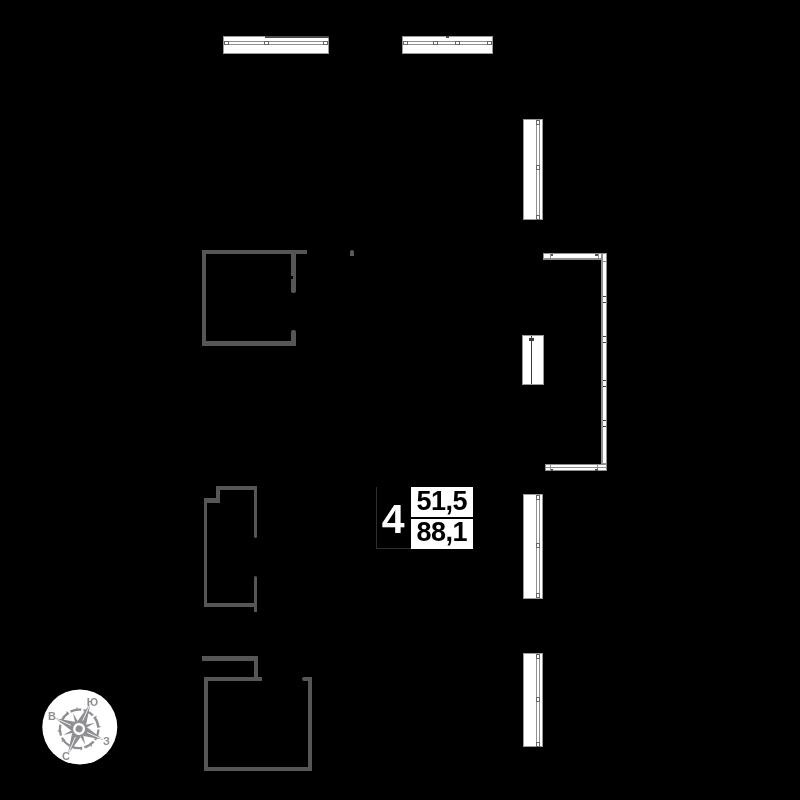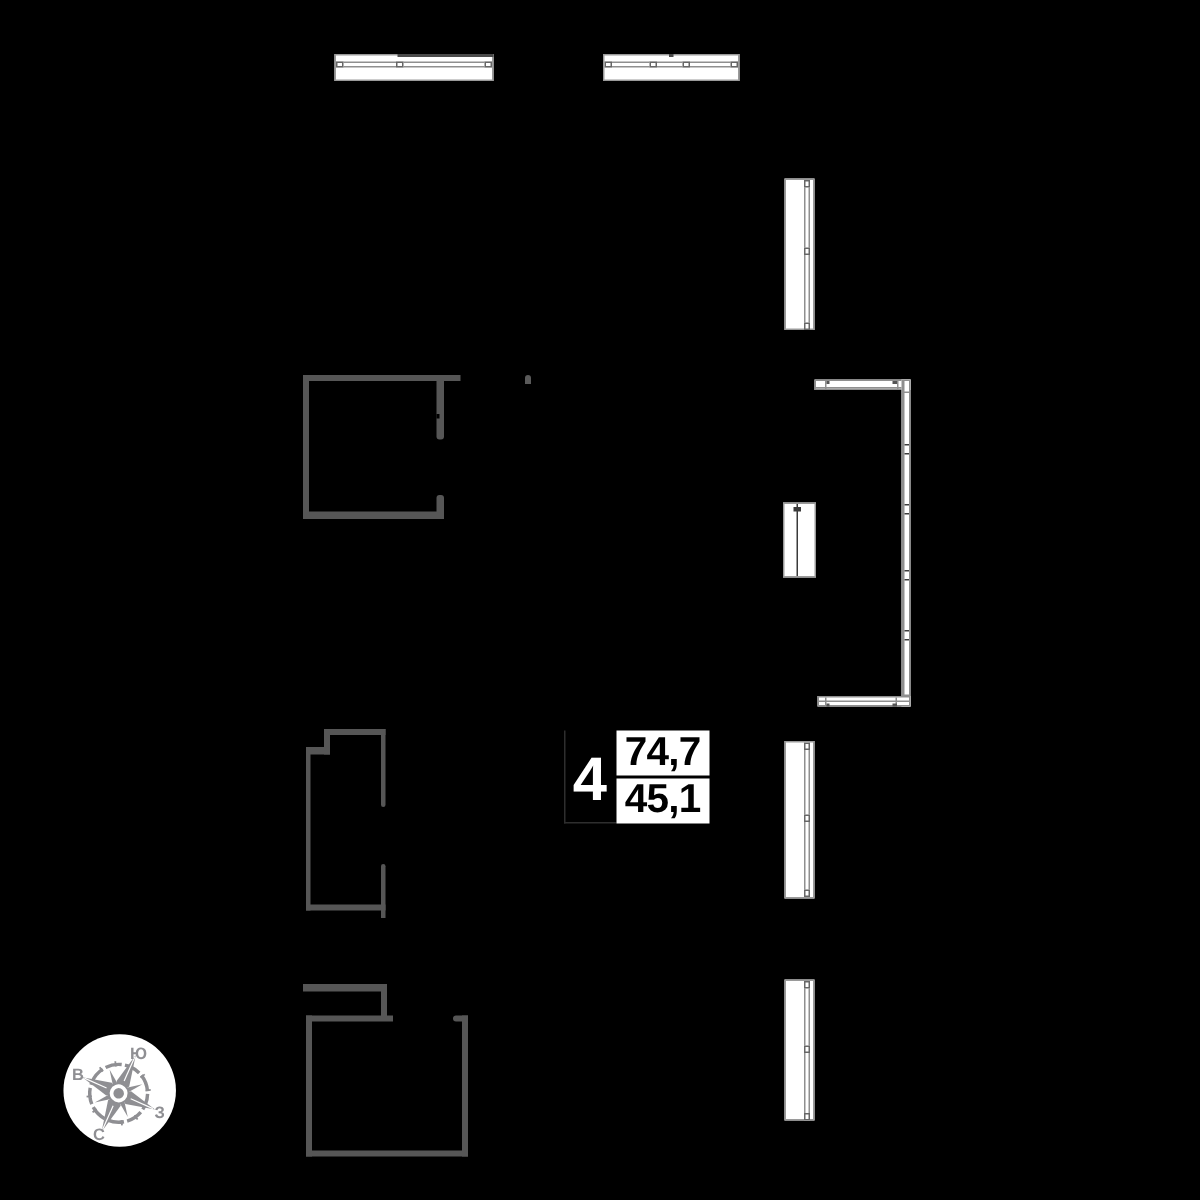--- a/index.html
+++ b/index.html
@@ -127,26 +127,26 @@
 
   <div style="position:absolute;left:375.5px;top:487px;width:35.5px;height:62px;background:#000;
               border-left:1px solid #2e2e2e;border-bottom:1px solid #2e2e2e;box-sizing:border-box;"></div>
 
   <div style="position:absolute;left:375.5px;top:498px;width:35.5px;height:40px;color:#fff;
               font-weight:bold;font-size:41px;line-height:42px;text-align:center;">4</div>
 
   <div style="position:absolute;left:410.5px;top:487px;width:62.5px;height:30px;background:#fff;"></div>
 
   <div style="position:absolute;left:410.5px;top:487px;width:62.5px;height:30px;color:#000;
-              font-weight:bold;font-size:27px;line-height:29px;text-align:center;letter-spacing:-0.5px;">74,7</div>
+              font-weight:bold;font-size:27px;line-height:29px;text-align:center;letter-spacing:-0.5px;">51,5</div>
 
   <div style="position:absolute;left:410.5px;top:518.5px;width:62.5px;height:30px;background:#fff;"></div>
 
   <div style="position:absolute;left:410.5px;top:518.5px;width:62.5px;height:30px;color:#000;
-              font-weight:bold;font-size:27px;line-height:27px;text-align:center;letter-spacing:-0.5px;">45,1</div>
+              font-weight:bold;font-size:27px;line-height:27px;text-align:center;letter-spacing:-0.5px;">88,1</div>
 
   <svg style="position:absolute;left:40px;top:687px;" width="80" height="80" viewBox="0 0 80 80">
     <circle cx="39.8" cy="40" r="37.5" fill="#fff"></circle>
     <g transform="translate(-0.7 1.9) rotate(204 39.8 40)" fill="#8f8f93" stroke="none">
       <circle cx="39.8" cy="40" r="19.3" fill="none" stroke="#8f8f93" stroke-width="2.3" stroke-dasharray="11 2.2"></circle>
       <g stroke="#8f8f93" stroke-width="1.2">
         <line x1="48.8" y1="24.41" x2="50.55" y2="21.38"></line>
         <line x1="55.39" y1="31" x2="58.42" y2="29.25"></line>
         <line x1="55.39" y1="49" x2="58.42" y2="50.75"></line>
         <line x1="48.8" y1="55.59" x2="50.55" y2="58.62"></line>

